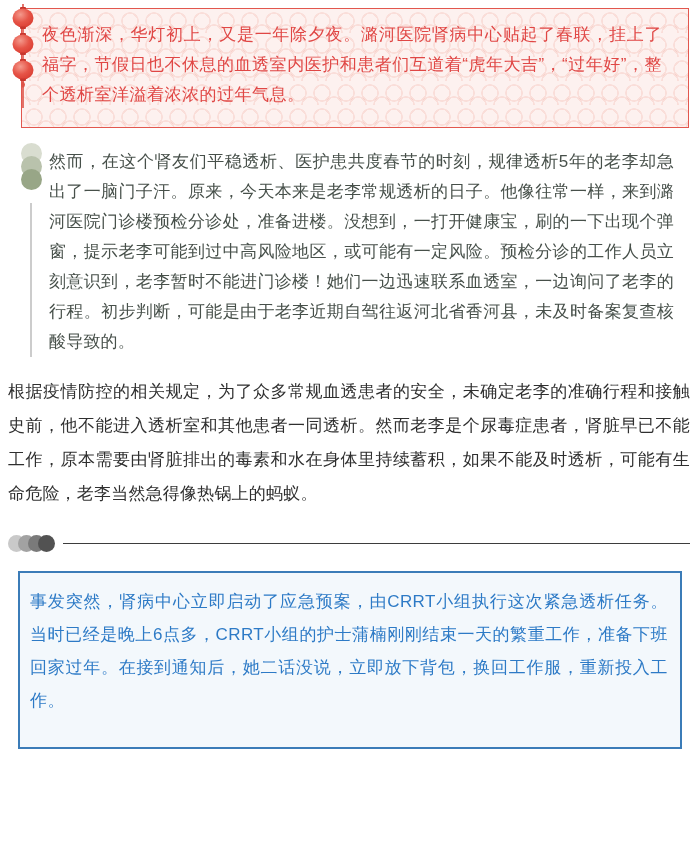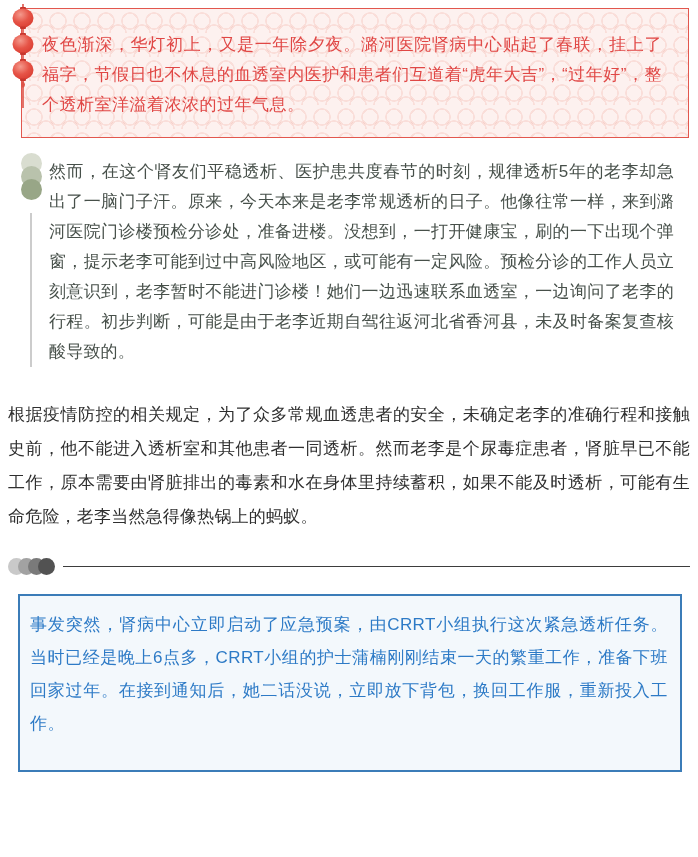--- a/index.html
+++ b/index.html
@@ -15,21 +15,21 @@
   .red-box {
     position:relative;
     margin:8px 1px 0 13px;
     border:1px solid #e2574e;
     background-color:#fdf1ef;
     background-image:
       radial-gradient(circle at 12px 12px, transparent 7px, rgba(240,172,162,.28) 7px, rgba(240,172,162,.28) 8.5px, transparent 9px),
       radial-gradient(circle at 0px 24px, transparent 7px, rgba(240,172,162,.28) 7px, rgba(240,172,162,.28) 8.5px, transparent 9px),
       radial-gradient(circle at 24px 24px, transparent 7px, rgba(240,172,162,.28) 7px, rgba(240,172,162,.28) 8.5px, transparent 9px);
     background-size:24px 24px;
-    padding:21px 26px 17px 20px;
+    padding:11px 26px 17px 20px;
   }
   .red-box .txt {
     color:#e04745; font-size:17px; line-height:30px;
     text-align:justify; letter-spacing:.5px;
   }
   .lantern-string {
     position:absolute; left:-13px; top:-5px; width:28px; height:110px;
     pointer-events:none;
   }
 
@@ -47,21 +47,21 @@
   .stack-icon .c1 { top:0;  background:#d9ddd0; }
   .stack-icon .c2 { top:13px; background:#b9c2ac; }
   .stack-icon .c3 { top:26px; background:#98a687; }
   .quote-rule {
     position:absolute; left:-19px; top:56px; bottom:0;
     width:2px; background:#cccccc;
   }
 
   
   .body-par {
-    margin:31px 0 0 0;
+    margin:18px 0 0 0;
     color:#2f2f2f; font-size:17px; line-height:34px;
     text-align:justify; letter-spacing:.2px;
   }
 
   
   .divider { display:flex; align-items:center; margin:22px 0 0 0; height:20px; }
   .divider .dot { width:17px; height:17px; border-radius:50%; flex:0 0 auto; }
   .divider .dot + .dot { margin-left:-7px; }
   .d1 { background:#c9c9c9; } .d2 { background:#a2a2a2; }
   .d3 { background:#7a7a7a; } .d4 { background:#525252; }

